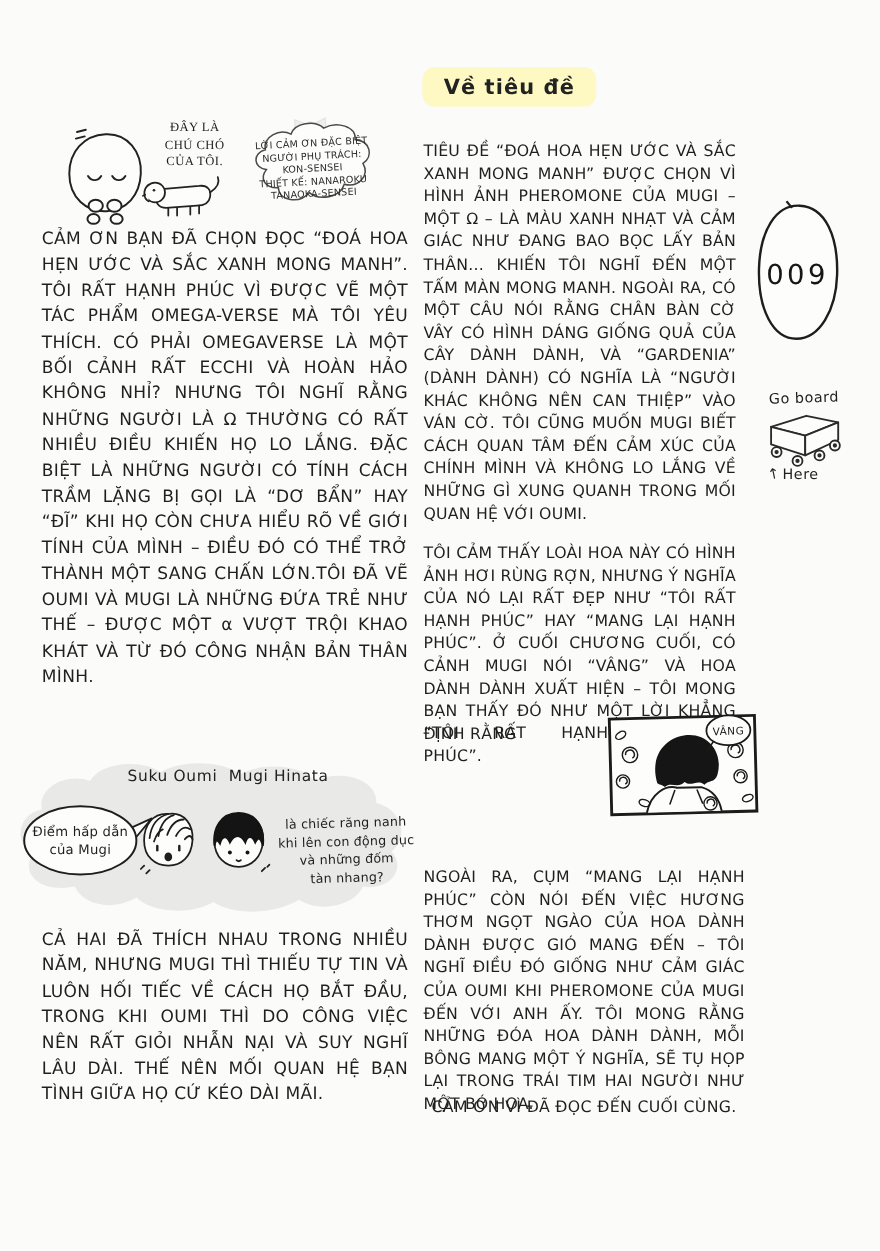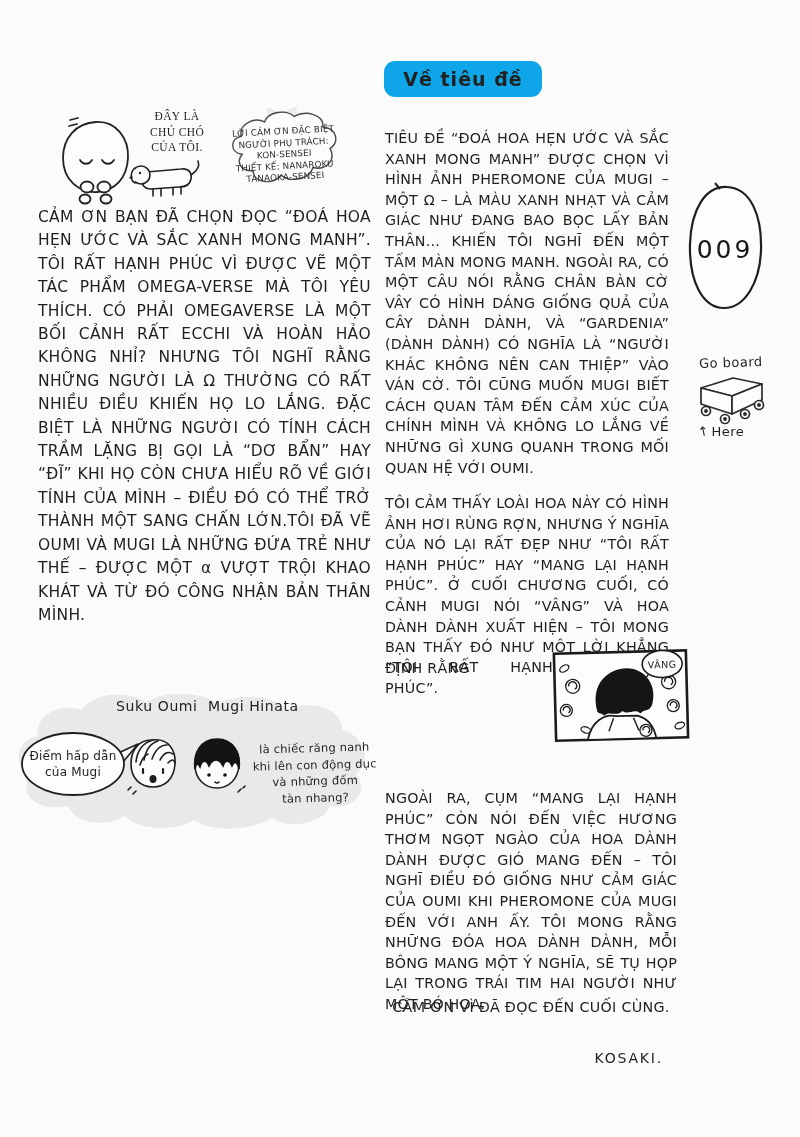--- a/index.html
+++ b/index.html
@@ -11,21 +11,21 @@
   .abs { position:absolute; }
   .para { text-align:justify; }
   .para-left  { font-size:15.5px; line-height:23.4px; letter-spacing:0.3px; }
   .para-right { font-size:14.3px; line-height:20.6px; letter-spacing:0.2px;margin-top:16px; }
   .prelines { white-space:pre-line; text-align:center; }
   .greeting { font-size:15.5px; letter-spacing:1.2px; }
   .caption-sm { font-size:11.5px; line-height:15.5px; letter-spacing:0.4px;font-family:Liberation Serif, serif; }
   .thanks-wrap { transform:rotate(-3deg); }
   .thanks-text { font-size:8.7px; line-height:11.6px; letter-spacing:0.2px; color:#2a2a2a; }
   .title-box {
-    background:#0ea5e9; border-radius:11px;
+    background:#fef9c3; border-radius:11px;
     display:flex; align-items:center; justify-content:center;
     font-size:19px; font-weight:bold; letter-spacing:1px; color:#222;
   }
   .bubble-text { font-size:12px; line-height:16px; letter-spacing:0.2px; }
   .names { font-size:14px; letter-spacing:0.6px; color:#222; }
   .answer-text { font-size:11.5px; line-height:16.5px; letter-spacing:0.2px; transform:rotate(-1.5deg); }
   .closing { font-size:14.3px; letter-spacing:0.3px; }
   .signature { font-size:14px; letter-spacing:1.8px; text-align:right; }
   .go-label { font-size:13px; letter-spacing:0.5px; transform:rotate(-2deg); }
   .here-line { font-size:13px; letter-spacing:0.5px; }
@@ -132,20 +132,21 @@
           <path d="M55,56 l2,-2"></path>
       </g>
     </svg>
 
     <div class="abs answer-text prelines" style="left:240px; top:54px; width:134px;">là chiếc răng nanh
 khi lên con động dục
 và những đốm
 tàn nhang?</div>
   </div>
 
+  <div class="abs para para-left" style="left:38px; top:843px; width:333px;">CẢ HAI ĐÃ THÍCH NHAU TRONG NHIỀU NĂM, NHƯNG MUGI THÌ THIẾU TỰ TIN VÀ LUÔN HỐI TIẾC VỀ CÁCH HỌ BẮT ĐẦU, TRONG KHI OUMI THÌ DO CÔNG VIỆC NÊN RẤT GIỎI NHẪN NẠI VÀ SUY NGHĨ LÂU DÀI. THẾ NÊN MỐI QUAN HỆ BẠN TÌNH GIỮA HỌ CỨ KÉO DÀI MÃI.</div>
 
   <div class="abs title-box" style="left:384px; top:61px; width:158px; height:36px;">
     <span>Về tiêu đề</span>
   </div>
 
   <div class="abs para para-right" style="left:385px; top:112px; width:284px;">TIÊU ĐỀ “ĐOÁ HOA HẸN ƯỚC VÀ SẮC XANH MONG MANH” ĐƯỢC CHỌN VÌ HÌNH ẢNH PHEROMONE CỦA MUGI – MỘT Ω – LÀ MÀU XANH NHẠT VÀ CẢM GIÁC NHƯ ĐANG BAO BỌC LẤY BẢN THÂN... KHIẾN TÔI NGHĨ ĐẾN MỘT TẤM MÀN MONG MANH. NGOÀI RA, CÓ MỘT CÂU NÓI RẰNG CHÂN BÀN CỜ VÂY CÓ HÌNH DÁNG GIỐNG QUẢ CỦA CÂY DÀNH DÀNH, VÀ “GARDENIA” (DÀNH DÀNH) CÓ NGHĨA LÀ “NGƯỜI KHÁC KHÔNG NÊN CAN THIỆP” VÀO VÁN CỜ. TÔI CŨNG MUỐN MUGI BIẾT CÁCH QUAN TÂM ĐẾN CẢM XÚC CỦA CHÍNH MÌNH VÀ KHÔNG LO LẮNG VỀ NHỮNG GÌ XUNG QUANH TRONG MỐI QUAN HỆ VỚI OUMI.</div>
 
   <div class="abs para para-right" style="left:385px; top:477px; width:284px;">TÔI CẢM THẤY LOÀI HOA NÀY CÓ HÌNH ẢNH HƠI RÙNG RỢN, NHƯNG Ý NGHĨA CỦA NÓ LẠI RẤT ĐẸP NHƯ “TÔI RẤT HẠNH PHÚC” HAY “MANG LẠI HẠNH PHÚC”. Ở CUỐI CHƯƠNG CUỐI, CÓ CẢNH MUGI NÓI “VÂNG” VÀ HOA DÀNH DÀNH XUẤT HIỆN – TÔI MONG BẠN THẤY ĐÓ NHƯ MỘT LỜI KHẲNG ĐỊNH RẰNG</div>
   <div class="abs para para-right" style="left:385px; top:641px; width:168px;">“TÔI RẤT HẠNH PHÚC”.</div>
 
@@ -179,21 +180,20 @@
       <ellipse cx="112" cy="18" rx="20" ry="13.5" fill="#fdfdfc" stroke="#1b1b1b" stroke-width="1.6"></ellipse>
       <path d="M98,28 L92,36" stroke="#1b1b1b" stroke-width="1.4" fill="none"></path>
       <text x="112" y="22" text-anchor="middle" font-size="9.5" letter-spacing="0.5" fill="#1b1b1b" font-family="DejaVu Sans, sans-serif">VÂNG</text>
     </g>
   </svg>
 
   <div class="abs para para-right" style="left:385px; top:772px; width:292px;">NGOÀI RA, CỤM “MANG LẠI HẠNH PHÚC” CÒN NÓI ĐẾN VIỆC HƯƠNG THƠM NGỌT NGÀO CỦA HOA DÀNH DÀNH ĐƯỢC GIÓ MANG ĐẾN – TÔI NGHĨ ĐIỀU ĐÓ GIỐNG NHƯ CẢM GIÁC CỦA OUMI KHI PHEROMONE CỦA MUGI ĐẾN VỚI ANH ẤY. TÔI MONG RẰNG NHỮNG ĐÓA HOA DÀNH DÀNH, MỖI BÔNG MANG MỘT Ý NGHĨA, SẼ TỤ HỌP LẠI TRONG TRÁI TIM HAI NGƯỜI NHƯ MỘT BÓ HOA.</div>
 
   <div class="abs closing" style="left:385px; top:999px; width:292px;text-align:center;">CẢM ƠN VÌ ĐÃ ĐỌC ĐẾN CUỐI CÙNG.</div>
 
-  <div class="abs signature" style="left:385px; top:1050px; width:278px;">KOSAKI.</div>
 
   <svg class="abs" style="left:683px; top:182px;" width="86" height="132" viewBox="0 0 86 132">
     <path d="M44,5 C68,6 79,34 78,68 C77,100 62,126 41,126 C20,126 6,100 7,62 C8,28 22,4 44,5 Z" fill="#fdfdfc" stroke="#1e1e1e" stroke-width="2.2"></path>
     <path d="M37,7 L32,1" stroke="#1e1e1e" stroke-width="2" fill="none"></path>
     <text x="42" y="76" text-anchor="middle" font-size="25" letter-spacing="3" fill="#161616" font-family="DejaVu Sans, sans-serif">009</text>
   </svg>
 
   <div class="abs go-label" style="left:699px; top:355px;">Go board</div>
 
   <svg class="abs" style="left:692px; top:371px;" width="78" height="58" viewBox="0 0 78 58">

